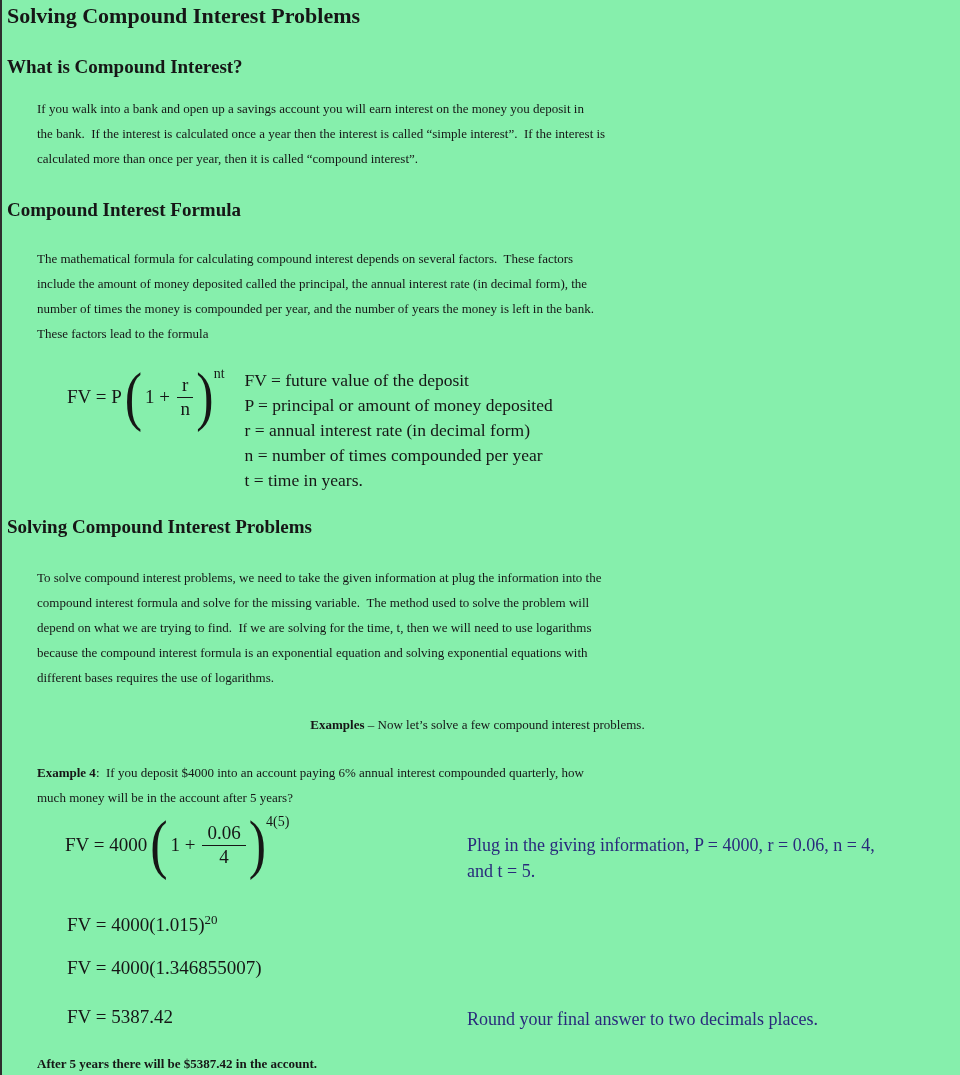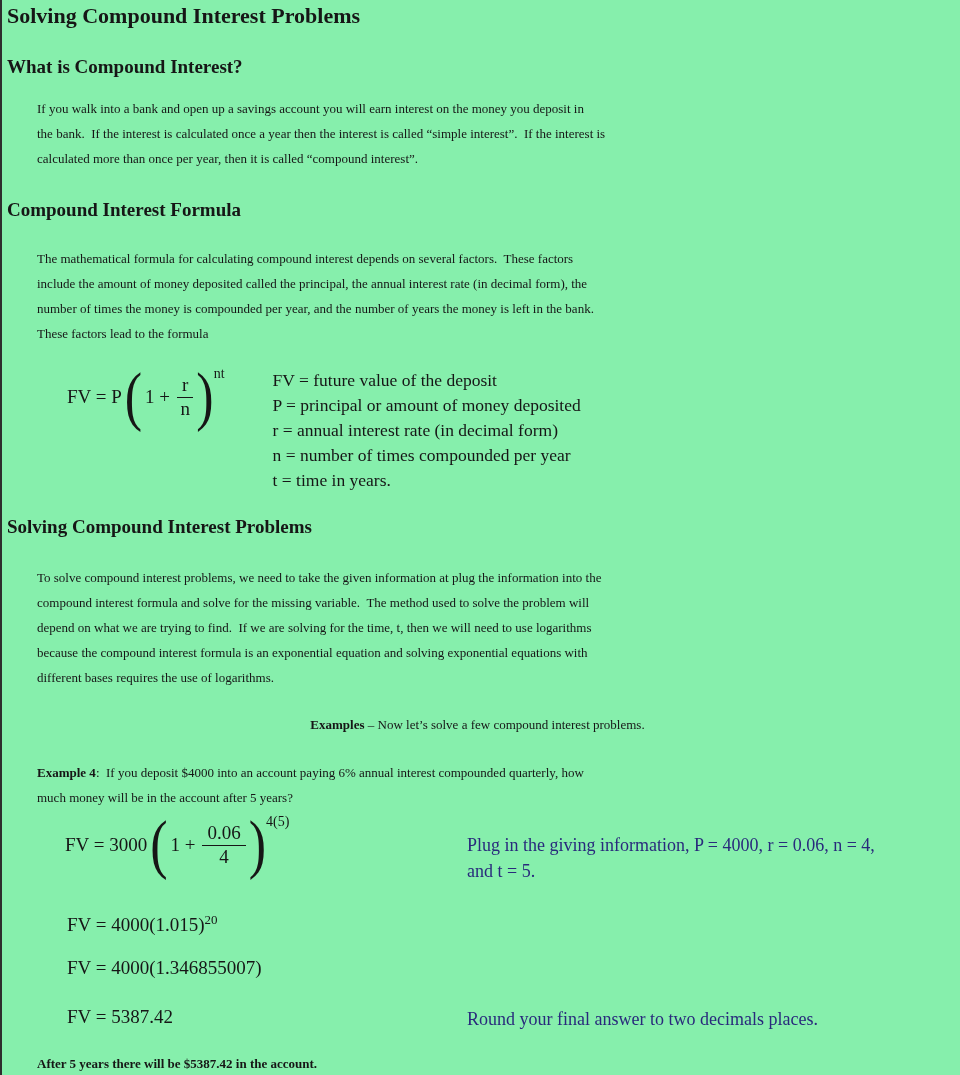--- a/index.html
+++ b/index.html
@@ -24,21 +24,21 @@
   .body-text{
     font-size:13px;line-height:25px;
     margin:0;padding-left:35px;padding-right:12px;
     white-space:pre-wrap;
   }
   #h2-what{margin-top:27px;}
   #p1{margin-top:18px;}
   #h2-formula{margin-top:28px;}
   #p2{margin-top:25px;}
   .formula-row{margin-top:14px;padding-left:65px;display:flex;align-items:flex-start;}
-  .legend{margin-left:48px;margin-top:8px;font-size:17.5px;line-height:25px;}
+  .legend{margin-left:20px;margin-top:8px;font-size:17.5px;line-height:25px;}
   #h2-solving{margin-top:23px;}
   #p3{margin-top:27px;}
   #examples-line{margin-top:22px;padding-left:5px;text-align:center;}
   #example1{margin-top:23px;}
   .solution{position:relative;height:215px;margin-top:8px;}
   #conclusion{margin-top:18px;font-weight:bold;}
 
   
   .big-formula{display:inline-flex;align-items:center;font-size:19px;margin-top:12px;}
   .bf-lead{margin-right:3px;white-space:pre;}
@@ -117,21 +117,21 @@
 different bases requires the use of logarithms.</p>
 
   <p class="body-text" id="examples-line"><b>Examples</b><span> – Now let’s solve a few compound interest problems.</span></p>
 
   <p class="body-text" id="example1"><b>Example 4</b><span>:  If you deposit $4000 into an account paying 6% annual interest compounded quarterly, how
 much money will be in the account after 5 years?</span></p>
 
   <div class="solution">
 
     <span class="big-formula sol-step1">
-      <span class="bf-lead">FV = 3000</span>
+      <span class="bf-lead">FV = 4000</span>
       <span class="bf-paren">(</span>
       <span class="bf-inner">
         <span>1 +</span>
         <span class="bf-frac">
           <span class="bf-num">0.06</span>
           <span class="bf-den">4</span>
         </span>
       </span>
       <span class="bf-paren">)</span>
       <span class="bf-exp">4(5)</span>

